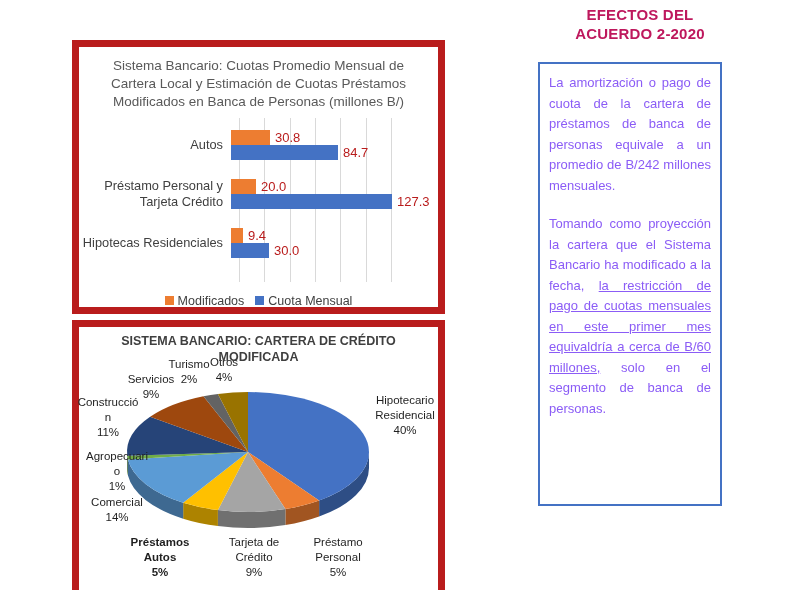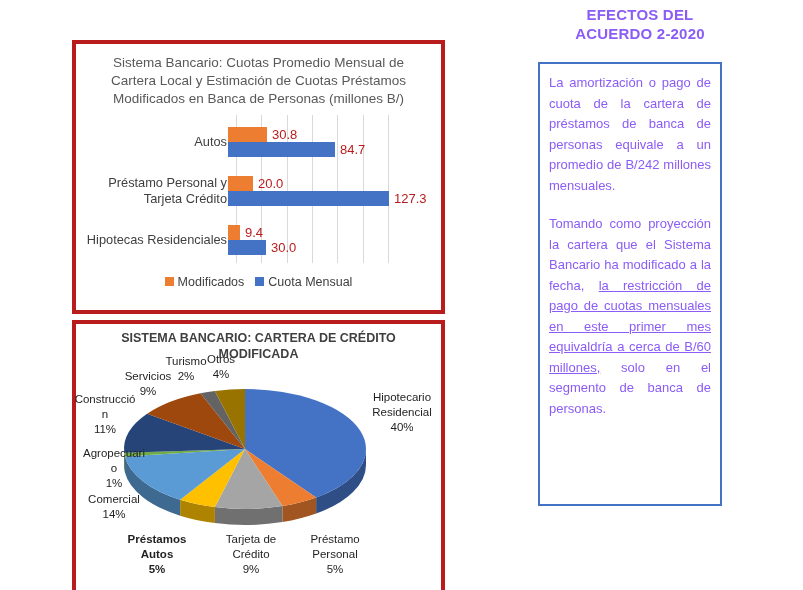--- a/index.html
+++ b/index.html
@@ -1,53 +1,53 @@
 <!DOCTYPE html>
 <html><head>
 <meta charset="utf-8">
 <style>
   * { margin:0; padding:0; box-sizing:border-box; }
   html,body { width:803px; height:590px; background:#ffffff; font-family:"Liberation Sans", sans-serif; }
   .page { position:relative; width:803px; height:590px; background:#ffffff; overflow:hidden; }
 
   
-  .chart-box { position:absolute; left:72px; width:373px; background:#ffffff; border:4px solid #b91c1c; }
+  .chart-box { position:absolute; left:72px; width:373px; background:#ffffff; border:7px solid #b91c1c; }
   .bar-chart-box { top:40px; height:274px; }
   .pie-chart-box { top:320px; height:295px; }
 
   
   .bar-title { margin:10px auto 0; width:330px; text-align:center; color:#595959;
                font-size:13.5px; line-height:1.35; }
   .bar-plot { position:relative; margin-top:6px; padding:12px 0 8px 0; }
   .grid-layer { position:absolute; left:160px; top:0; width:190px; height:100%; }
   .gridline { position:absolute; top:0; bottom:0; width:1px; background:#d9d9d9; }
   .bar-row { display:flex; align-items:center; margin-bottom:18px; position:relative; }
-  .bar-row:last-child { margin-bottom:0; }
-  .bar-cat { width:152px; padding-right:1px; text-align:right; color:#404040;
+  .bar-row:last-child { margin-bottom:16px; }
+  .bar-cat { width:152px; padding-right:8px; text-align:right; color:#404040;
              font-size:12.8px; line-height:1.25; }
   .bar-pair { width:200px; display:flex; flex-direction:column; }
   .bar-line { display:flex; align-items:center; height:15px; }
   .bar-seg { height:15px; }
   .bar-val { margin-left:5px; font-size:13px; color:#b91c1c; white-space:nowrap; }
   .bar-legend { display:flex; justify-content:center; gap:11px; margin-top:12px; }
   .legend-item { display:flex; align-items:center; gap:4px; }
   .legend-swatch { width:9px; height:9px; display:inline-block; }
   .legend-label { font-size:12.5px; color:#404040; }
 
   
   .pie-title { margin:7px auto 0; width:300px; text-align:center; color:#3f3f3f;
                font-size:12.5px; font-weight:600; line-height:1.25; position:relative; z-index:3; }
   .pie-svg { position:absolute; left:0; top:0; width:373px; height:253px; z-index:1; }
   .pie-label { position:absolute; text-align:center; font-size:11.5px; line-height:1.3;
                color:#1f1f1f; z-index:2; }
   .pie-label.brk { word-break:break-all; }
 
   
   .side-heading { position:absolute; left:552px; top:6px; width:176px; text-align:center;
-                  font-size:15px; font-weight:bold; color:#8b5cf6; line-height:1.25;
+                  font-size:15px; font-weight:bold; color:#be185d; line-height:1.25;
                   white-space:pre-line; letter-spacing:0.2px; }
   .side-textbox { position:absolute; left:538px; top:62px; width:184px; height:444px;
                   border:2px solid #4472C4; background:#ffffff; padding:9px 9px; }
   .side-textbox p { font-size:13px; line-height:1.58; color:#8b5cf6; text-align:justify; }
   .side-textbox p + p { margin-top:18px; }
   .u { text-decoration:underline; }
 </style>
 </head>
 <body>
 

